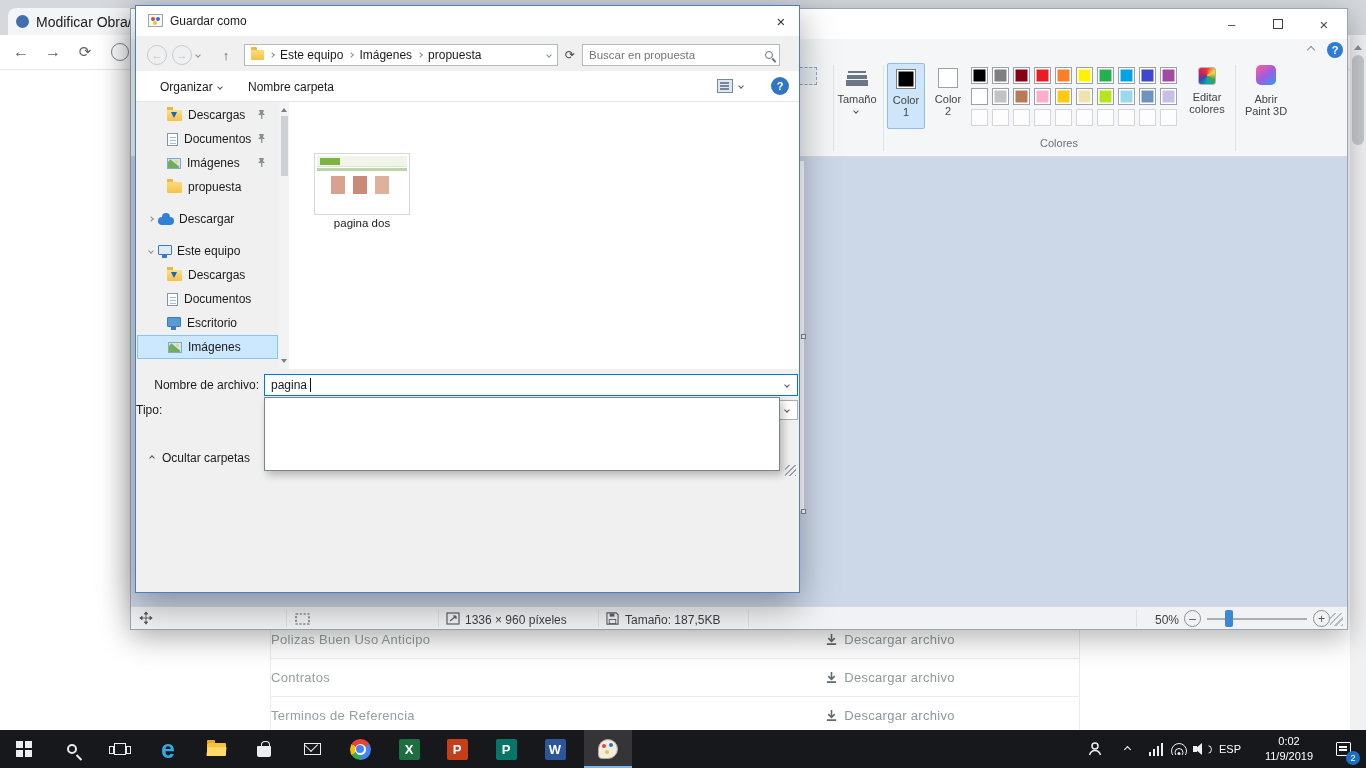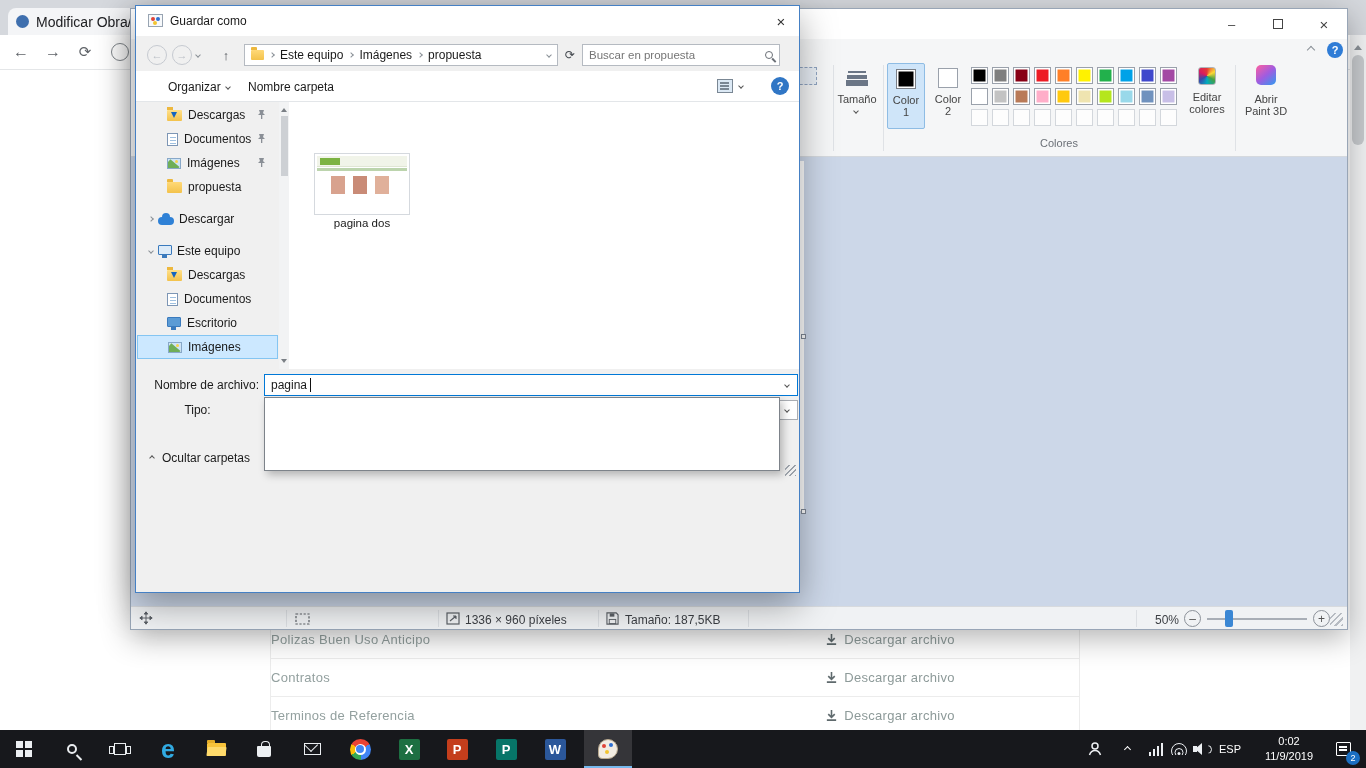--- a/index.html
+++ b/index.html
@@ -332,21 +332,21 @@
       <span style="flex:1"></span>
       <span class="chev down sm lite"></span>
     </div>
     <div class="abs ctr" style="left:424px;top:38px;width:20px;height:22px;color:#454a50;font-size:12px">⟳</div>
     <div class="abs flexc" style="left:446px;top:38px;width:198px;height:22px;background:#fff;border:1px solid #b5bac1;padding:0 6px;gap:4px">
       <input style="flex: 1 1 0%; border: none; outline: none; font-size: 11.5px; color: rgb(68, 68, 68); font-family: inherit; background: transparent;" placeholder="Buscar en propuesta">
       <span class="mag"></span>
     </div>
 
     <div class="abs" style="left:0;top:65px;width:663px;height:31px;background:#fff;border-bottom:1px solid #e3e6e9"></div>
-    <div class="abs flexc" style="left:32px;top:72px;height:18px;gap:5px">
+    <div class="abs flexc" style="left:24px;top:72px;height:18px;gap:5px">
       <span>Organizar</span>
       <span class="chev down sm"></span>
     </div>
     <div class="abs flexc" style="left:112px;top:72px;height:18px">
       <span>Nombre carpeta</span>
     </div>
     <div class="abs" style="left:581px;top:73px;width:16px;height:14px;border:1.2px solid #7a8794;background:#dce9f5">
       <span style="position:absolute;left:2px;top:2px;width:9px;height:1.5px;background:#7a8794;box-shadow:0 3px 0 #7a8794,0 6px 0 #7a8794"></span>
     </div>
     <span class="abs chev down sm" style="left:603px;top:78px"></span>
@@ -434,21 +434,21 @@
       <span>pagina dos</span>
     </div>
 
     <span class="abs" style="left:0;top:372px;width:123px;text-align:right">Nombre de archivo:</span>
     <div class="abs flexc" style="left:128px;top:368px;width:534px;height:22px;background:#fff;border:1px solid #0078d7;padding-left:6px">
       <span style="white-space:pre">pagina </span>
       <span style="display:inline-block;width:1px;height:14px;background:#111"></span>
       <span class="chev down sm" style="position:absolute;right:8px;top:8px"></span>
     </div>
 
-    <span class="abs" style="left:0;top:397px;width:123px;text-align:center">Tipo:</span>
+    <span class="abs" style="left:0;top:397px;width:123px;text-align:left">Tipo:</span>
     <div class="abs" style="left:128px;top:394px;width:534px;height:20px;background:#fff;border:1px solid #a9adb3">
       <span class="chev down sm" style="position:absolute;right:8px;top:7px"></span>
     </div>
 
     <div class="abs" style="left:128px;top:391px;width:516px;height:74px;background:#fff;border:1px solid #7d838a;box-shadow:3px 4px 8px rgba(0,0,0,.25)"></div>
 
     <div class="abs flexc" style="left:14px;top:444px;height:16px;gap:8px">
       <span class="chev up sm"></span>
       <span>Ocultar carpetas</span>
     </div>

